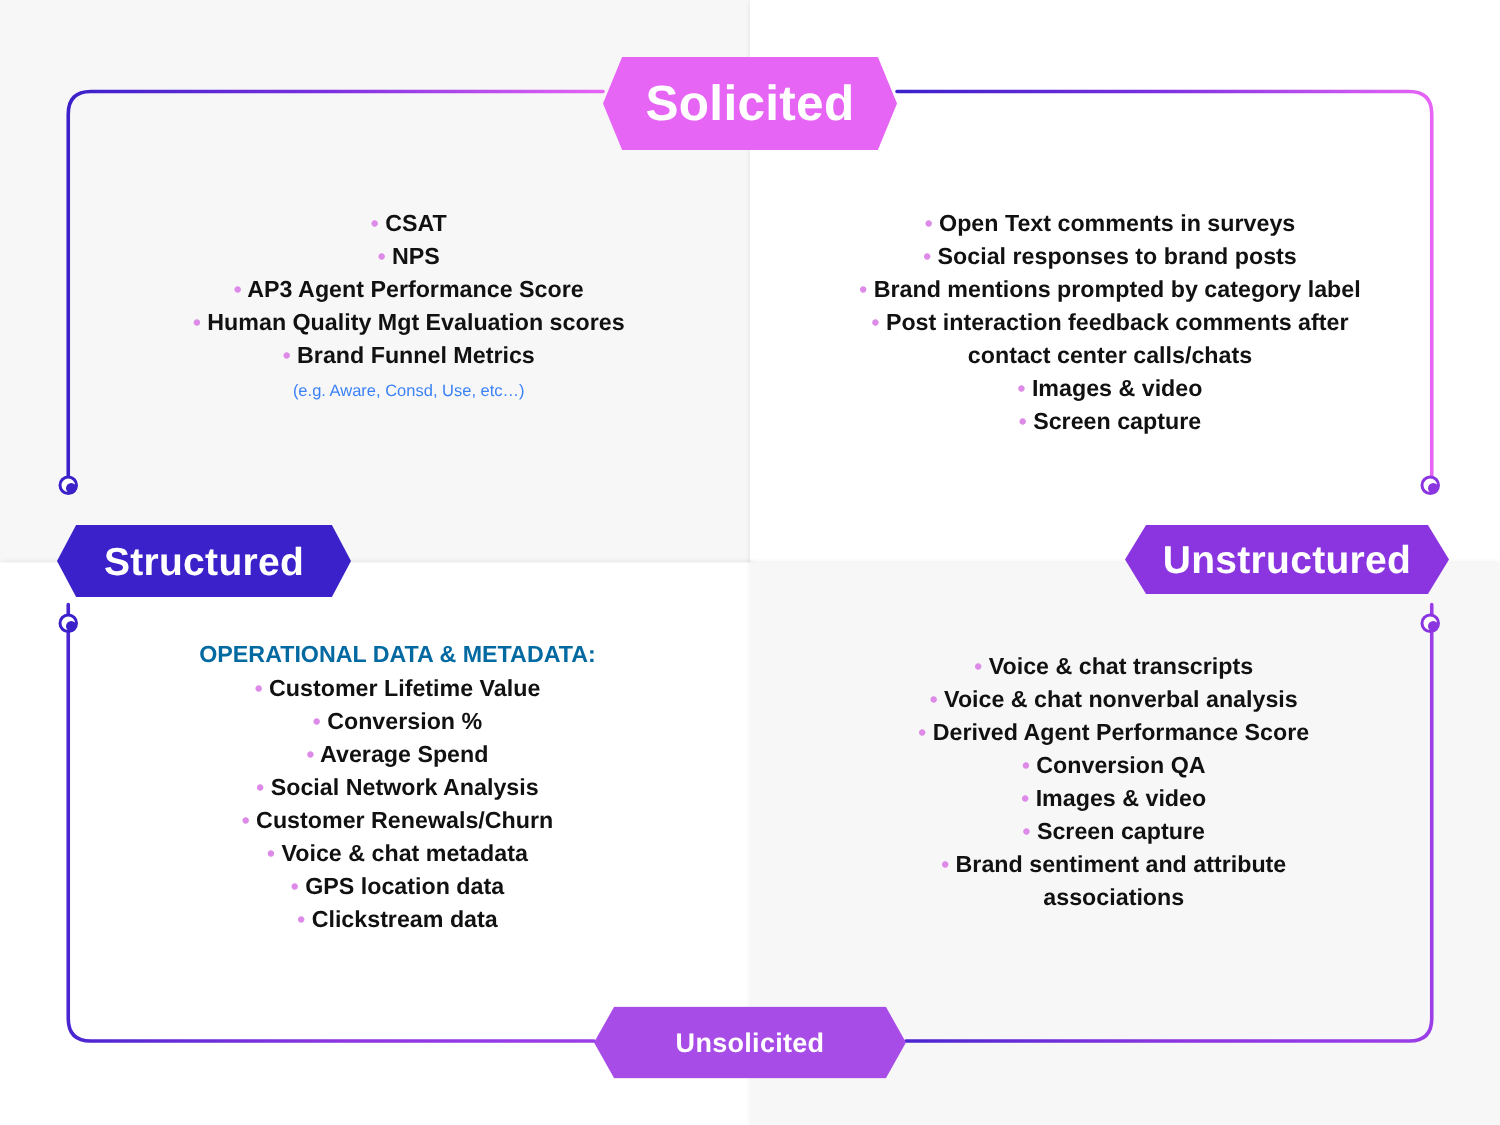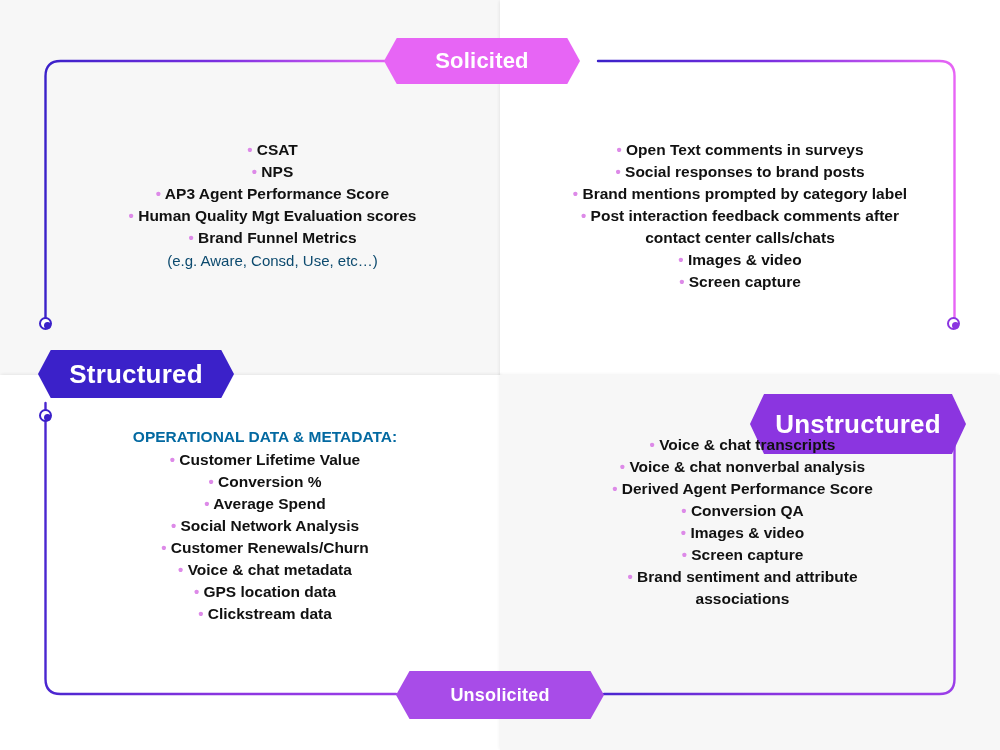--- a/index.html
+++ b/index.html
@@ -47,50 +47,50 @@
   .hex {
     position: absolute;
     display: flex; align-items: center; justify-content: center;
     color: #ffffff;
     font-weight: bold;
     letter-spacing: 0.2px;
     clip-path: polygon(6.5% 0%, 93.5% 0%, 100% 50%, 93.5% 100%, 6.5% 100%, 0% 50%);
     filter: drop-shadow(0 2px 3px rgba(0,0,0,0.12));
   }
   .hex-solicited {
-    left: 384px; top: 38px; width: 196px; height: 46px;
-    background: #e765f5; font-size: 22px;
+    left: 402px; top: 38px; width: 196px; height: 62px;
+    background: #e765f5; font-size: 33px;
   }
   .hex-structured {
     left: 38px; top: 350px; width: 196px; height: 48px;
     background: #3b21c9; font-size: 26px;
   }
   .hex-unstructured {
-    left: 750px; top: 350px; width: 216px; height: 60px;
-    background: #8b35e0; font-size: 26px; margin-top: 44px;
+    left: 750px; top: 350px; width: 216px; height: 46px;
+    background: #8b35e0; font-size: 26px;
   }
   .hex-unsolicited {
     left: 396px; top: 671px; width: 208px; height: 48px;
     background: #a84ce8; font-size: 18px;
   }
 
   
   .quad { position: absolute; text-align: center; }
   .quad ul { list-style: none; }
   .quad li {
     font-size: 15.5px;
     font-weight: bold;
     color: #111111;
     line-height: 22px;
     white-space: nowrap;
   }
   .quad li.wrap { white-space: normal; }
   .bullet { color: #dd8ae8; font-size: 15px; }
   .note {
-    font-size: 15px; font-weight: normal; color: #0c4a6e;
+    font-size: 11px; font-weight: normal; color: #3b82f6;
     line-height: 22px; margin-top: 1px;
   }
   .section-head {
     font-size: 15.5px; font-weight: bold; color: #0369a1;
     line-height: 22px; margin-bottom: 1px;
   }
 
   .quad-tl { left: 60px;  top: 139px; width: 425px; }
   .quad-tr { left: 520px; top: 139px; width: 440px; }
   .quad-bl { left: 55px;  top: 426px; width: 420px; }

